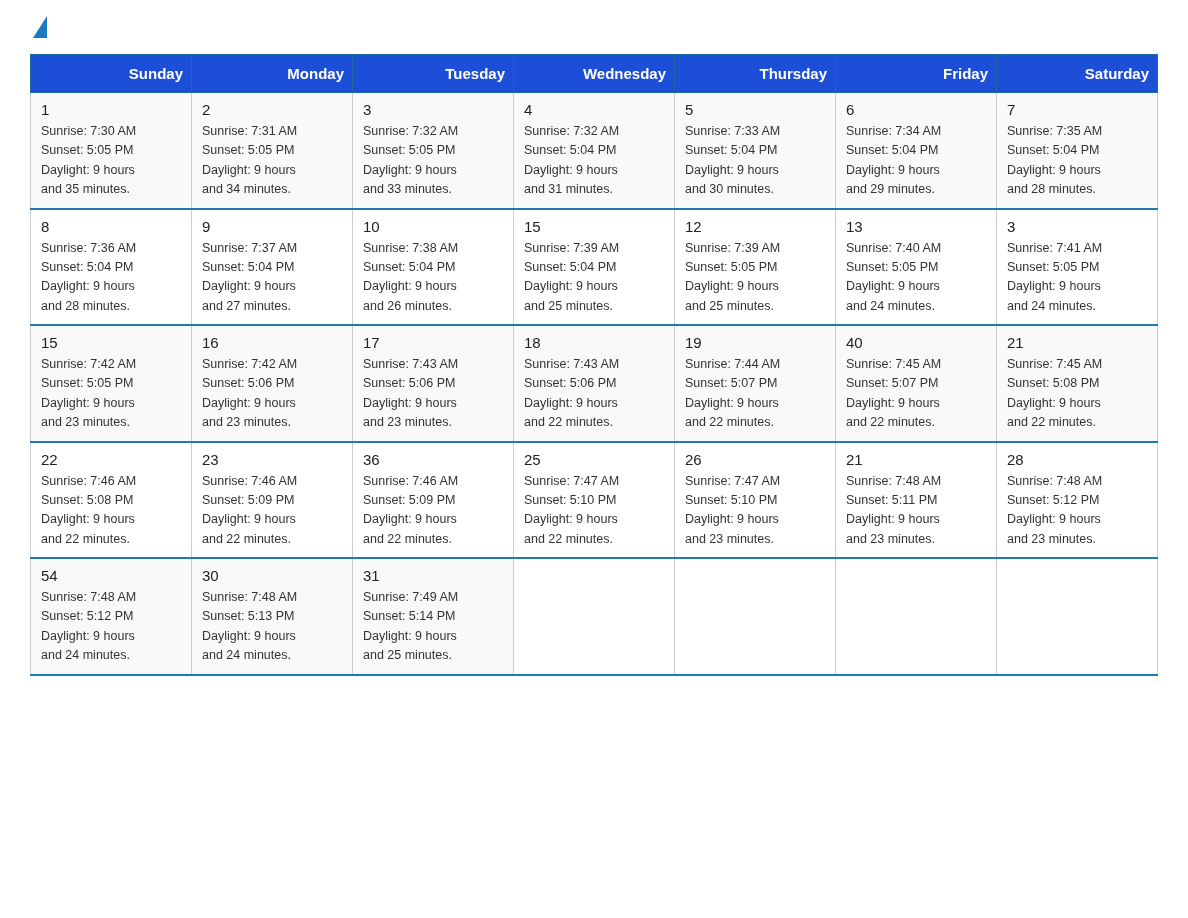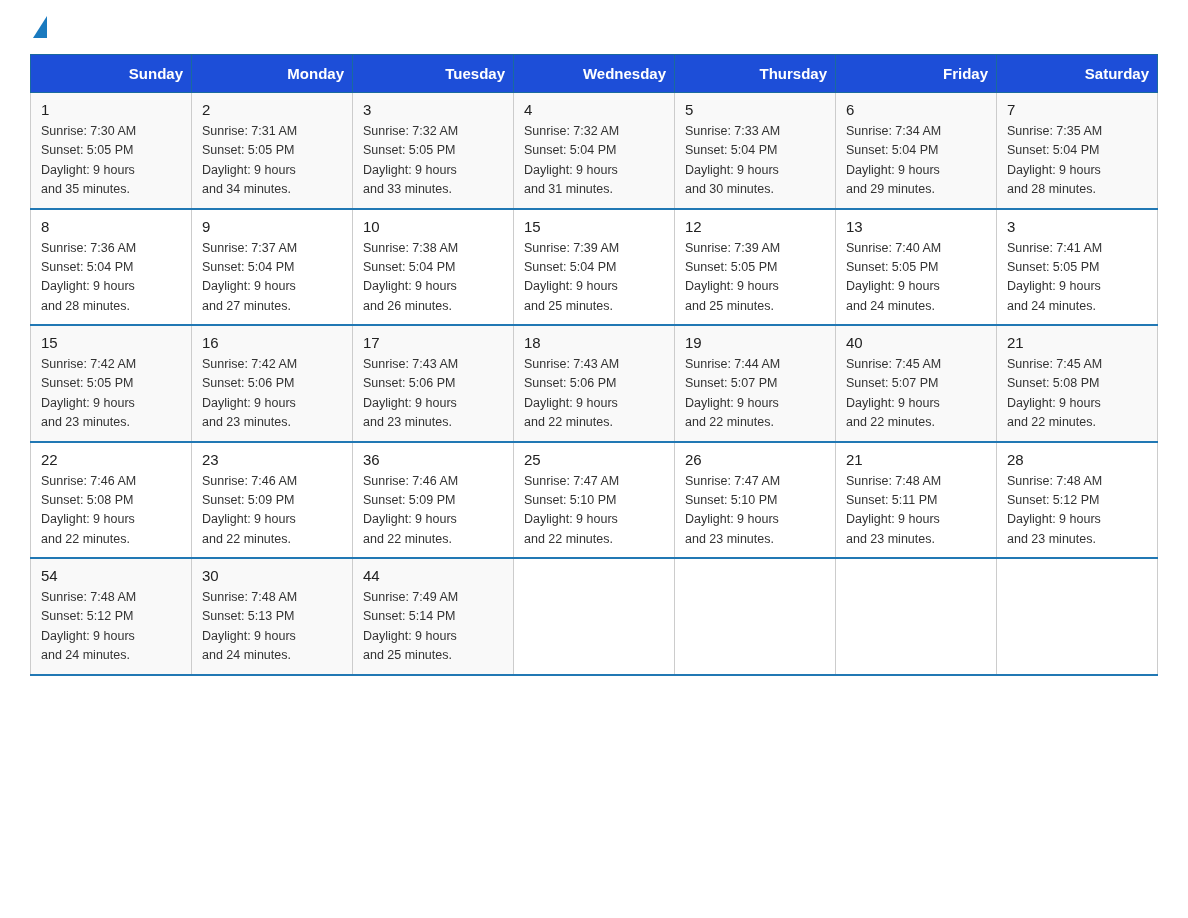--- a/index.html
+++ b/index.html
@@ -256,21 +256,21 @@
       <tr>
         <td>
         <span class="day-num">54</span>
         <span class="day-info">Sunrise: 7:48 AM<br>Sunset: 5:12 PM<br>Daylight: 9 hours<br>and 24 minutes.</span>
       </td>
         <td>
         <span class="day-num">30</span>
         <span class="day-info">Sunrise: 7:48 AM<br>Sunset: 5:13 PM<br>Daylight: 9 hours<br>and 24 minutes.</span>
       </td>
         <td>
-        <span class="day-num">44</span>
+        <span class="day-num">31</span>
         <span class="day-info">Sunrise: 7:49 AM<br>Sunset: 5:14 PM<br>Daylight: 9 hours<br>and 25 minutes.</span>
       </td>
         <td class="empty"></td>
         <td class="empty"></td>
         <td class="empty"></td>
         <td class="empty"></td>
       </tr>
     </tbody>
 </table>
 

